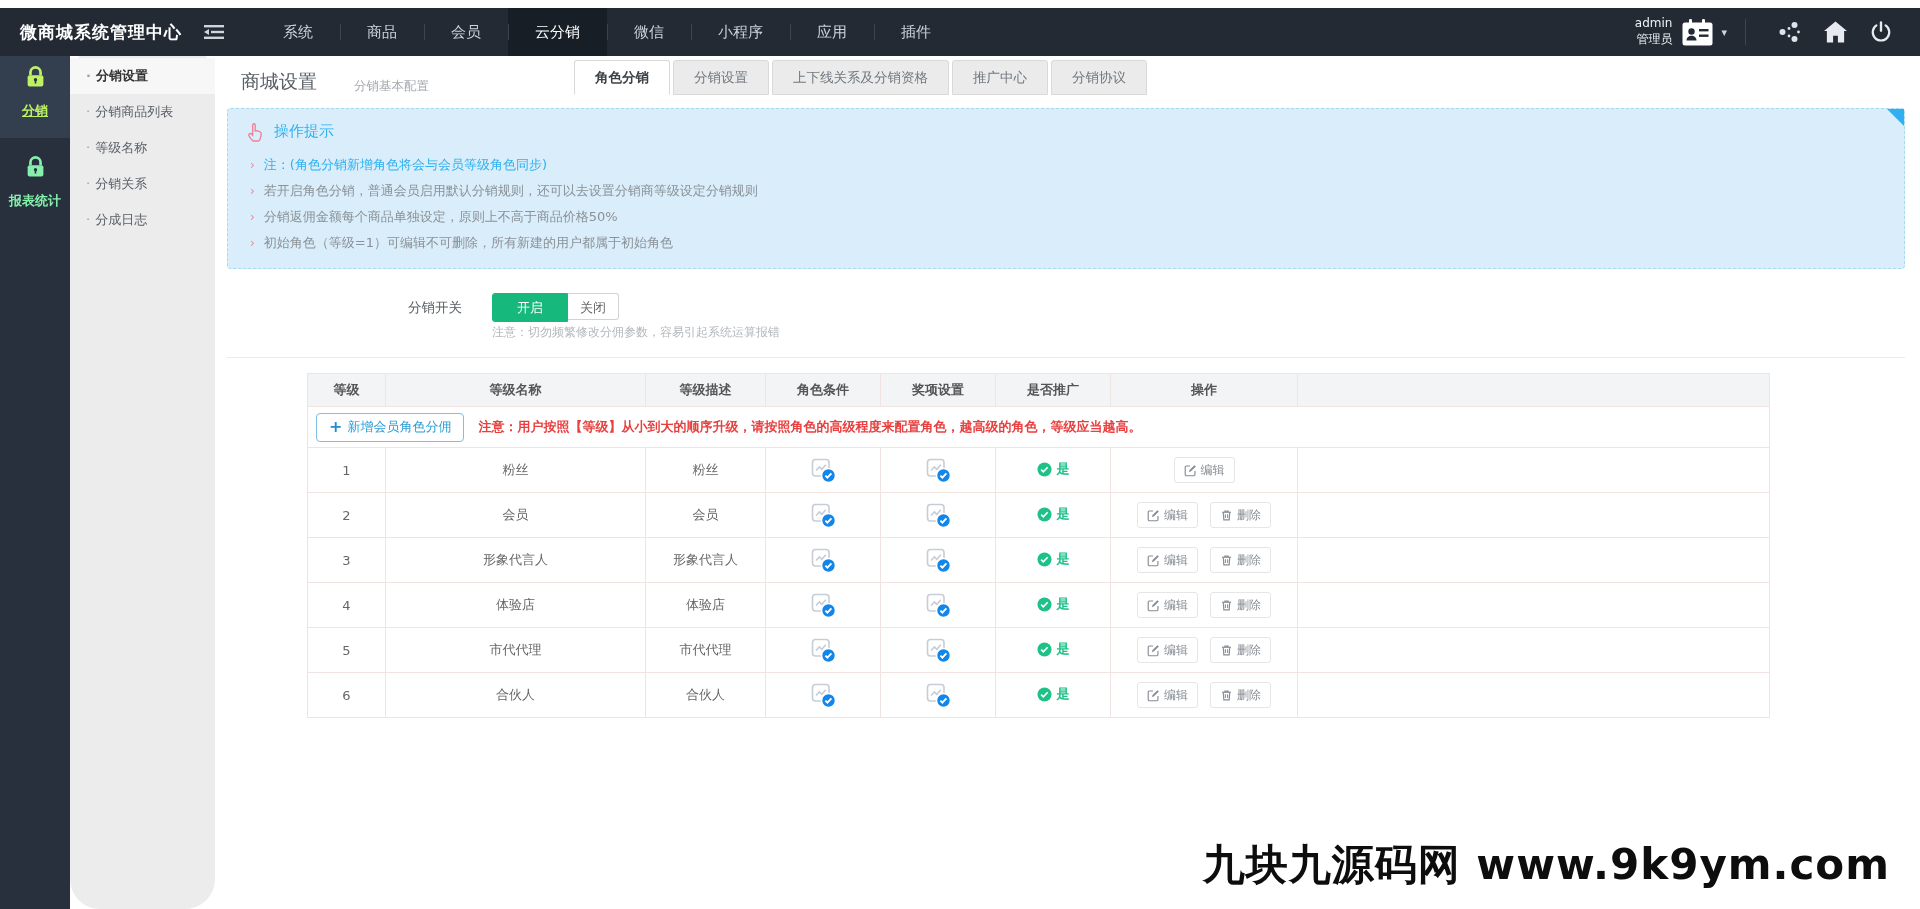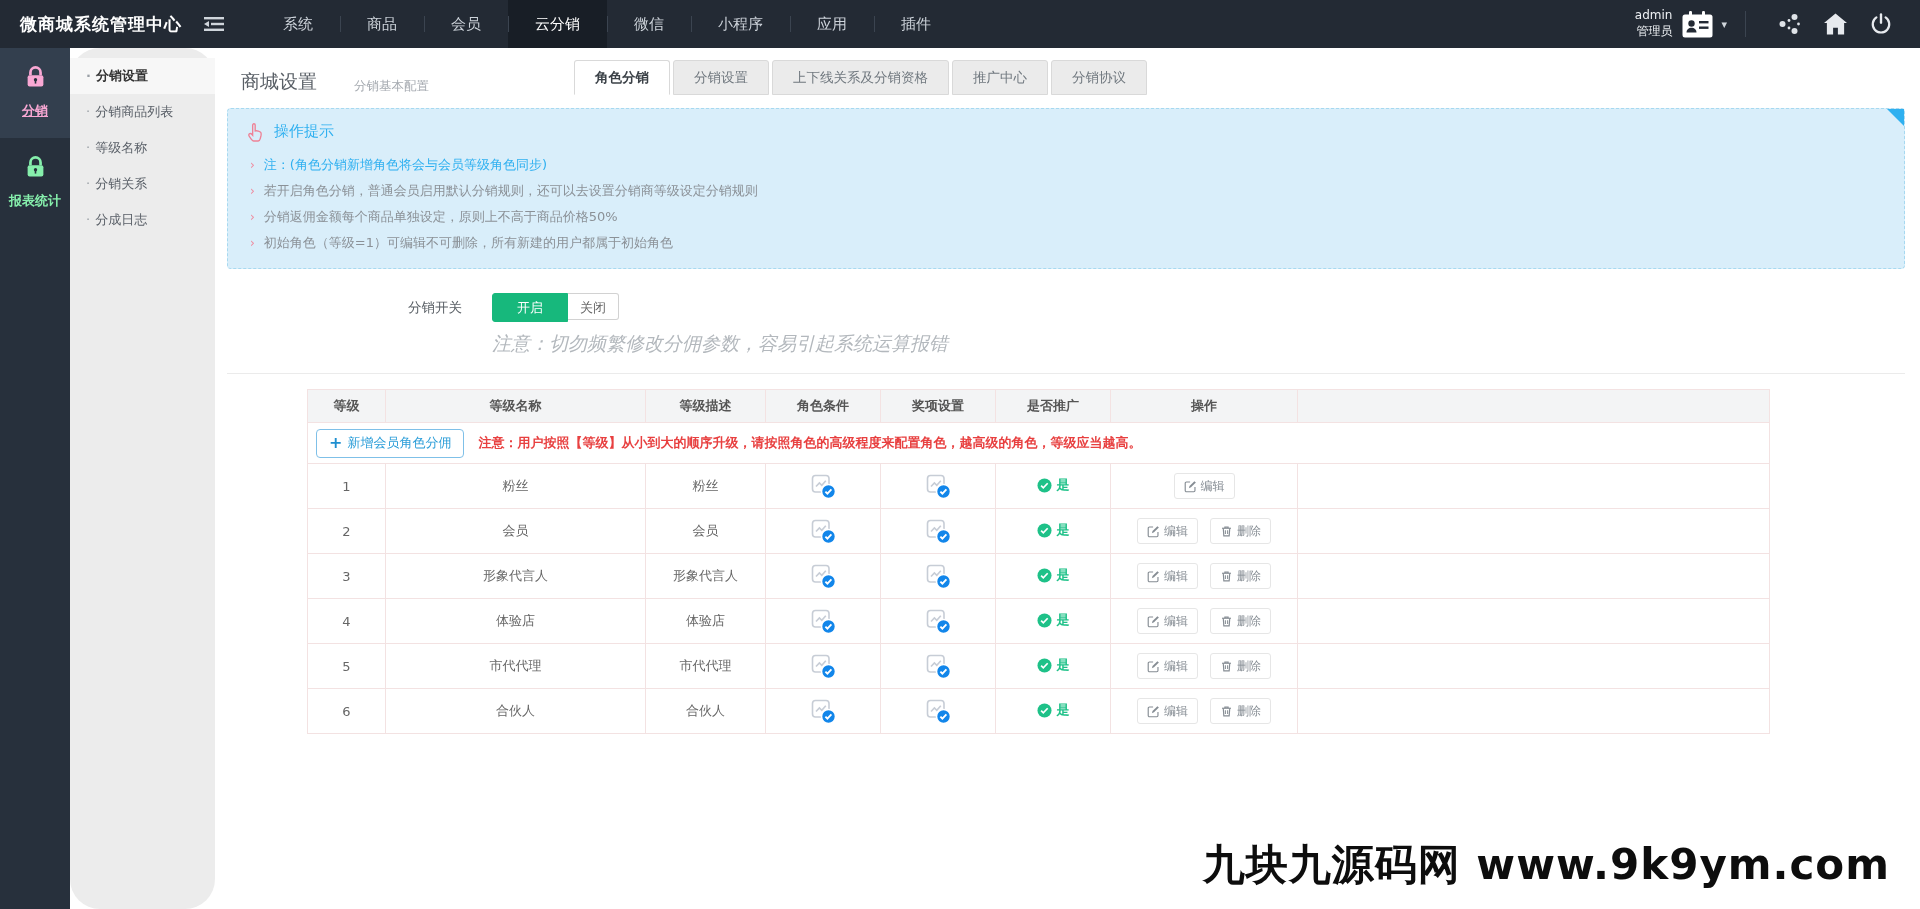--- a/index.html
+++ b/index.html
@@ -1,38 +1,38 @@
 <!DOCTYPE html>
 <html><head>
 <meta charset="utf-8">
 <style>
   html,body{margin:0;padding:0;}
   .stage{position:relative;width:1920px;height:909px;background:#fff;overflow:hidden;
          font-family:"DejaVu Sans","Liberation Sans",sans-serif;-webkit-font-smoothing:antialiased;}
 
   
-  .topbar{position:absolute;top:0;left:0;width:1920px;height:48px;background:#232a34;
+  .topbar{position:absolute;top:8px;left:0;width:1920px;height:48px;background:#232a34;
           display:flex;align-items:center;z-index:30;}
   .brand{color:#fff;font-size:17px;font-weight:bold;padding-left:20px;letter-spacing:1px;}
   .collapse-btn{margin-left:22px;width:22px;height:18px;display:flex;align-items:center;cursor:pointer;}
   .main-nav{display:flex;list-style:none;margin:0 0 0 30px;padding:0;height:48px;}
   .main-nav li{position:relative;height:48px;line-height:48px;padding:0 27px;font-size:15px;
                color:#cdd3da;cursor:pointer;}
   .main-nav li + li::before{content:"";position:absolute;left:0;top:16px;width:1px;height:16px;background:#3b4450;}
   .main-nav li.active{background:#181e26;color:#fff;}
   .topbar-right{margin-left:auto;display:flex;align-items:center;padding-right:16px;}
   .user-text{text-align:right;font-size:12px;line-height:1.3;color:#eef1f4;margin-right:10px;}
   .caret{color:#cfd5db;font-size:11px;margin-left:8px;}
   .tb-divider{width:1px;height:26px;background:#3b4450;margin:0 20px 0 18px;}
   .icon-btn{width:24px;height:24px;margin:0 11px;display:flex;align-items:center;justify-content:center;cursor:pointer;}
 
   
   .modbar{position:absolute;top:48px;left:0;bottom:0;width:70px;background:#27303c;z-index:20;}
   .module{height:90px;text-align:center;padding-top:16px;box-sizing:border-box;color:#86efac;cursor:pointer;}
-  .module.active{background:#333f4e;color:#f9a8d4;text-decoration:underline;}
+  .module.active{background:#333f4e;color:#bef264;text-decoration:underline;}
   .module .mlabel{font-size:13px;font-weight:bold;margin-top:7px;}
 
   
   .submenu{position:absolute;top:48px;left:70px;bottom:0;width:145px;background:#ececec;z-index:19;padding-top:10px;box-sizing:border-box;border-radius:30px;}
   .submenu-item{position:relative;height:36px;line-height:36px;padding-left:16px;font-size:13px;color:#5a6068;cursor:pointer;}
   .submenu-item .dot{color:#9aa0a6;margin-right:5px;}
   .submenu-item.active{background:#f7f7f7;color:#333;font-weight:bold;}
   .submenu-item.active::before{content:"";position:absolute;left:-6px;top:50%;margin-top:-6px;
       border-top:6px solid transparent;border-bottom:6px solid transparent;border-right:6px solid #f7f7f7;}
 
@@ -61,21 +61,21 @@
         border-top:17px solid #2fb0f0;border-left:17px solid transparent;}
 
   
   .switch-row{display:flex;align-items:center;margin-top:24px;}
   .switch-label{width:247px;text-align:right;font-size:13.5px;color:#5a6066;}
   .switch-group{display:flex;margin-left:30px;}
   .btn-on{background:#17b87c;border:1px solid #17b87c;color:#fff;height:27px;line-height:27px;
           padding:0 24px;font-size:13px;border-radius:3px 0 0 3px;cursor:pointer;}
   .btn-off{background:#fff;border:1px solid #d2d2d2;border-left:none;color:#666;height:27px;line-height:27px;
           padding:0 12px;font-size:13px;border-radius:0 3px 3px 0;box-sizing:border-box;cursor:pointer;}
-  .switch-note{margin:9px 0 0 277px;font-size:19px;color:#b3b8bd;font-style:italic;}
+  .switch-note{margin:2px 0 0 277px;font-size:12px;color:#b3b8bd;}
   .section-divider{border-top:1px solid #ebebeb;margin:16px 15px 0 12px;}
 
   
   .table-wrap{margin:15px 0 0 92px;width:1463px;}
   table.roles{border-collapse:collapse;width:100%;table-layout:fixed;}
   .roles th,.roles td{border:1px solid #f3e2e2;text-align:center;font-size:13px;color:#666;}
   .roles thead th{background:#f3f4f5;color:#555;font-weight:bold;height:30px;}
   .roles td{height:42px;}
   .roles .action-td{text-align:left;height:38px;padding-left:8px;}
   .add-btn{display:inline-flex;align-items:center;border:1px solid #7fc0e8;color:#2a9dd8;background:#fff;

